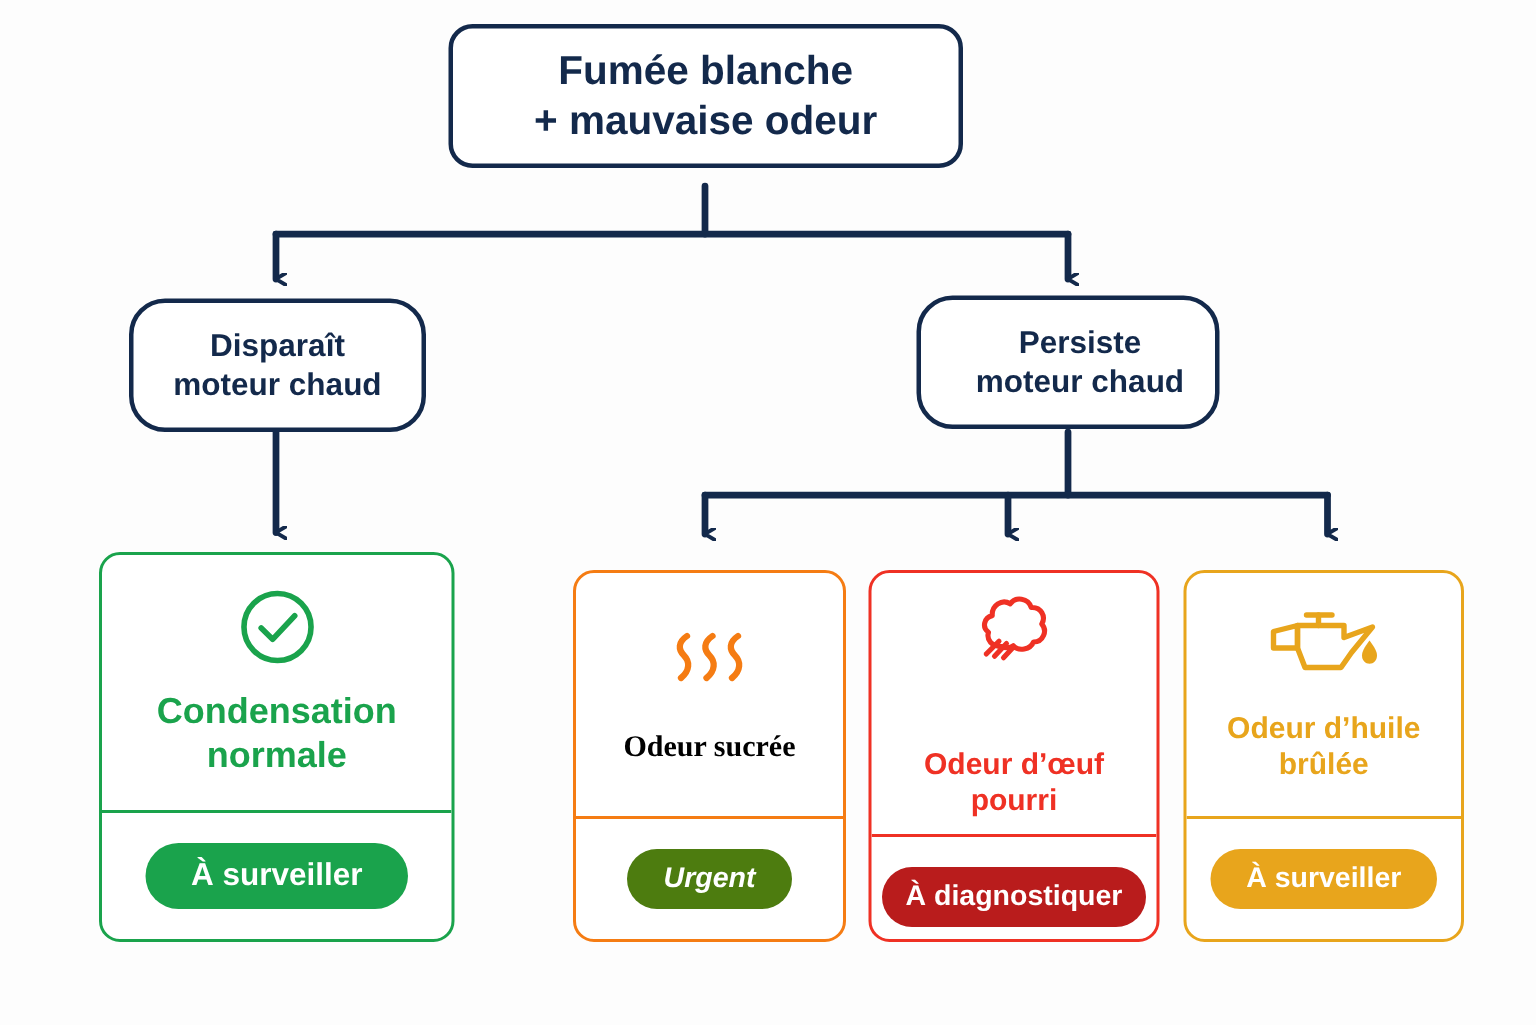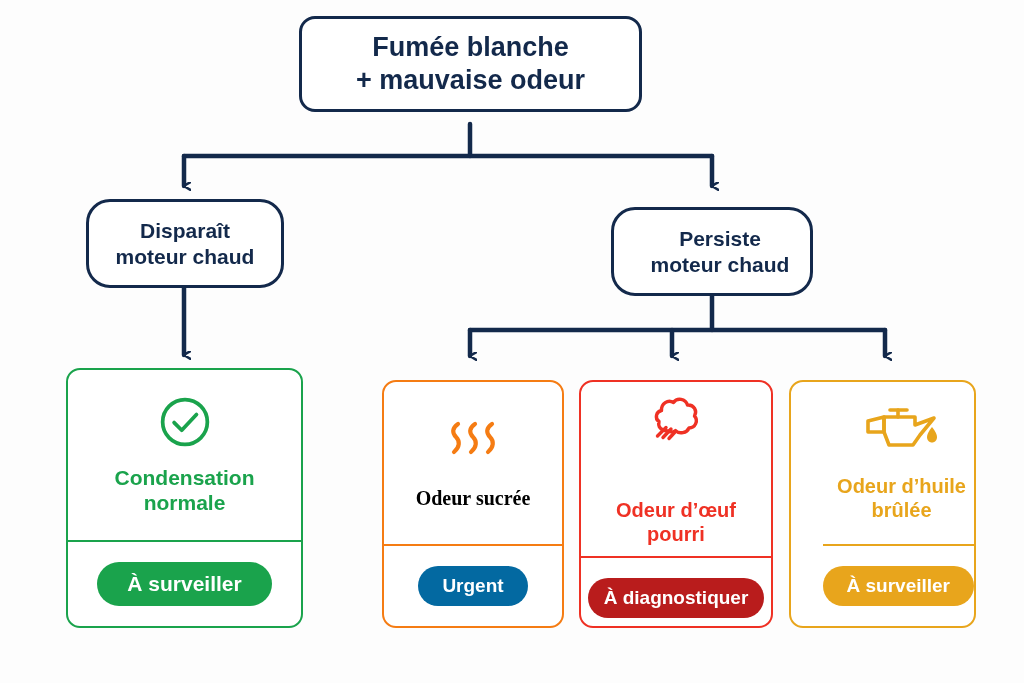--- a/index.html
+++ b/index.html
@@ -52,21 +52,21 @@
   }
   #node-disparait {
     left: 86px;
     top: 199px;
     width: 198px;
     height: 89px;
     font-size: 21px;
   }
   #node-persiste {
     left: 611px;
-    top: 207px;
+    top: 197px;
     width: 202px;
     height: 89px;
     font-size: 21px;
     padding-left: 16px;
   }
   .node-text {
     padding: 0 10px;
     white-space: pre-line;
   }
 
@@ -123,41 +123,40 @@
     white-space: nowrap;
   }
 
   
   #card-condensation {
     left: 66px;
     top: 368px;
     width: 237px;
     height: 260px;
   }
-  #card-condensation .card-label { font-size: 21px; }
+  #card-condensation .card-label { font-size: 24px; }
   #card-condensation .badge { font-size: 21px; padding: 10px 30px; }
 
   #card-sucree {
     left: 382px;
     top: 380px;
     width: 182px;
     height: 248px;
   }
   #card-pourri {
     left: 579px;
     top: 380px;
     width: 194px;
     height: 248px;
   }
   #card-huile {
     left: 789px;
     top: 380px;
     width: 187px;
     height: 248px;
-    align-items: flex-end;
   }
   #card-sucree .card-footer,
   #card-pourri .card-footer,
   #card-huile .card-footer { height: 80px; }
 </style>
 </head>
 <body>
 
 <div id="stage">
 
@@ -223,21 +222,21 @@
       <div class="card-icon">
         <svg width="62" height="50" viewBox="0 0 62 50" fill="none" stroke="#f57c13" stroke-width="4.2" stroke-linecap="round">
           <path d="M16 6 C10 10, 10 15, 14 19 C18 23, 18 29, 12 34"></path>
           <path d="M33 6 C27 10, 27 15, 31 19 C35 23, 35 29, 29 34"></path>
           <path d="M50 6 C44 10, 44 15, 48 19 C52 23, 52 29, 46 34"></path>
         </svg>
       </div>
       <div class="card-label" style="color:#000000;font-family:Liberation Serif, serif;">Odeur sucrée</div>
     </div>
     <div class="card-footer">
-      <span class="badge" style="background:#0369a1;">Urgent</span>
+      <span class="badge" style="background:#4d7c0f;font-style:italic;">Urgent</span>
     </div>
   </div>
 
   <div class="card" id="card-pourri" style="border-color:#ef3124; color:#ef3124;">
     <div class="card-body">
       <div class="card-icon">
         <svg width="64" height="54" viewBox="0 0 64 54" fill="none" stroke="#ef3124" stroke-width="3.4" stroke-linecap="round" stroke-linejoin="round">
           <path d="M24 39
                    C17 39, 13.5 34.5, 15 29.5
                    C10.5 26.5, 12 19.5, 17.5 18.5

